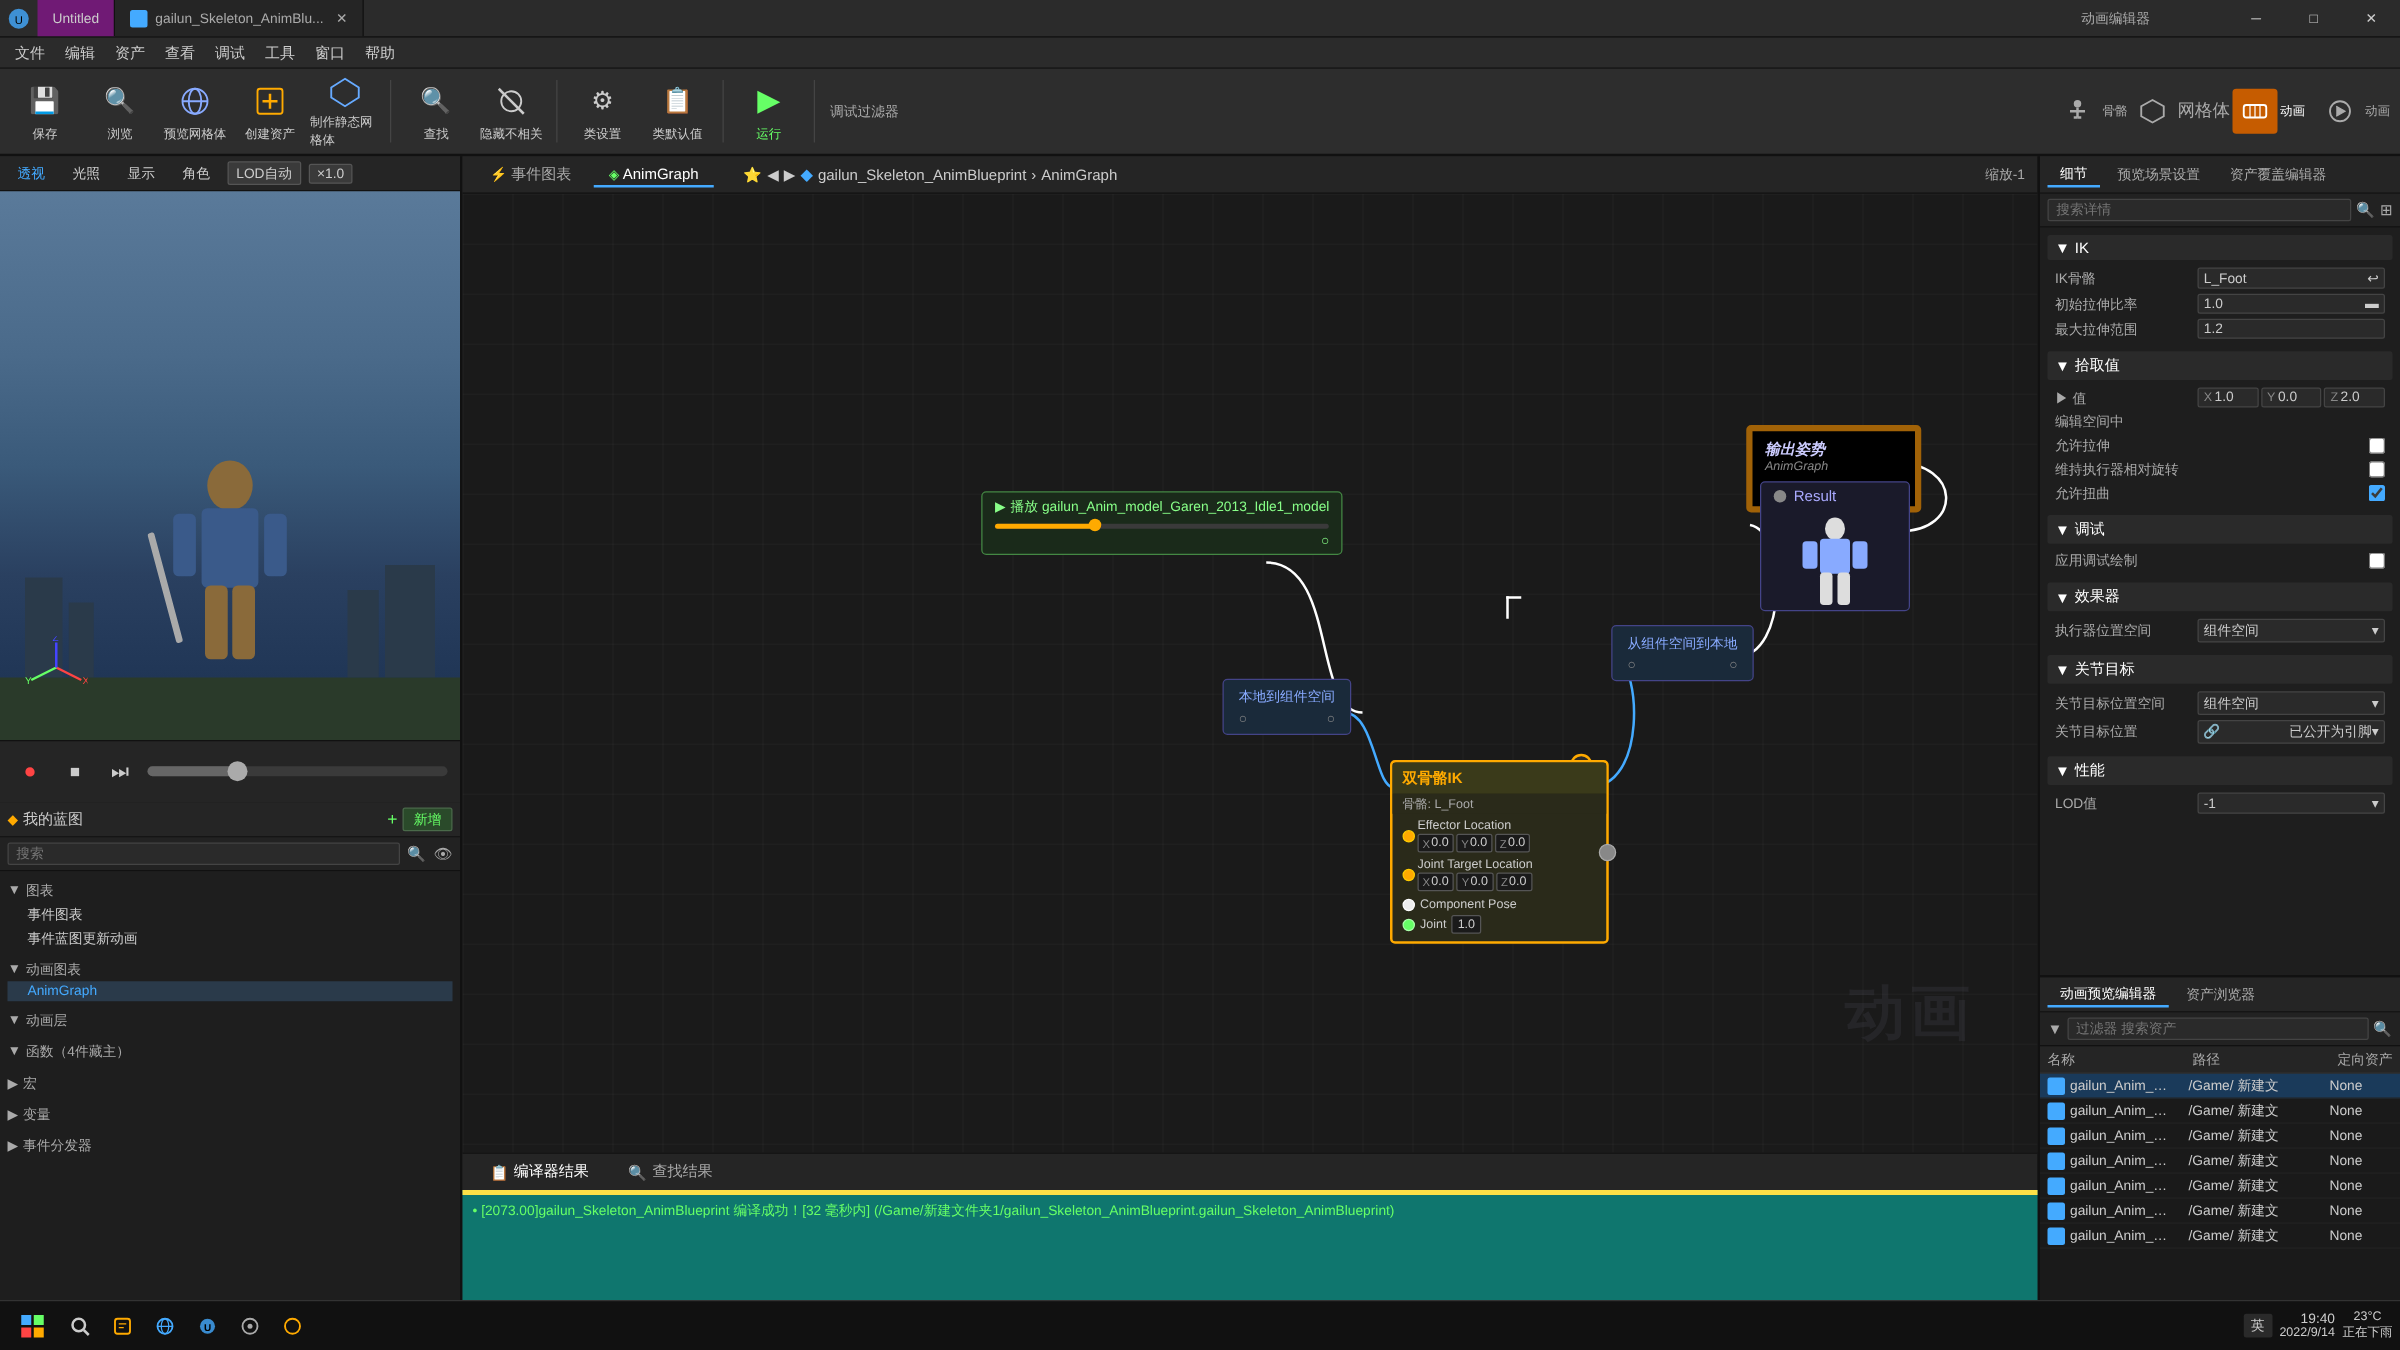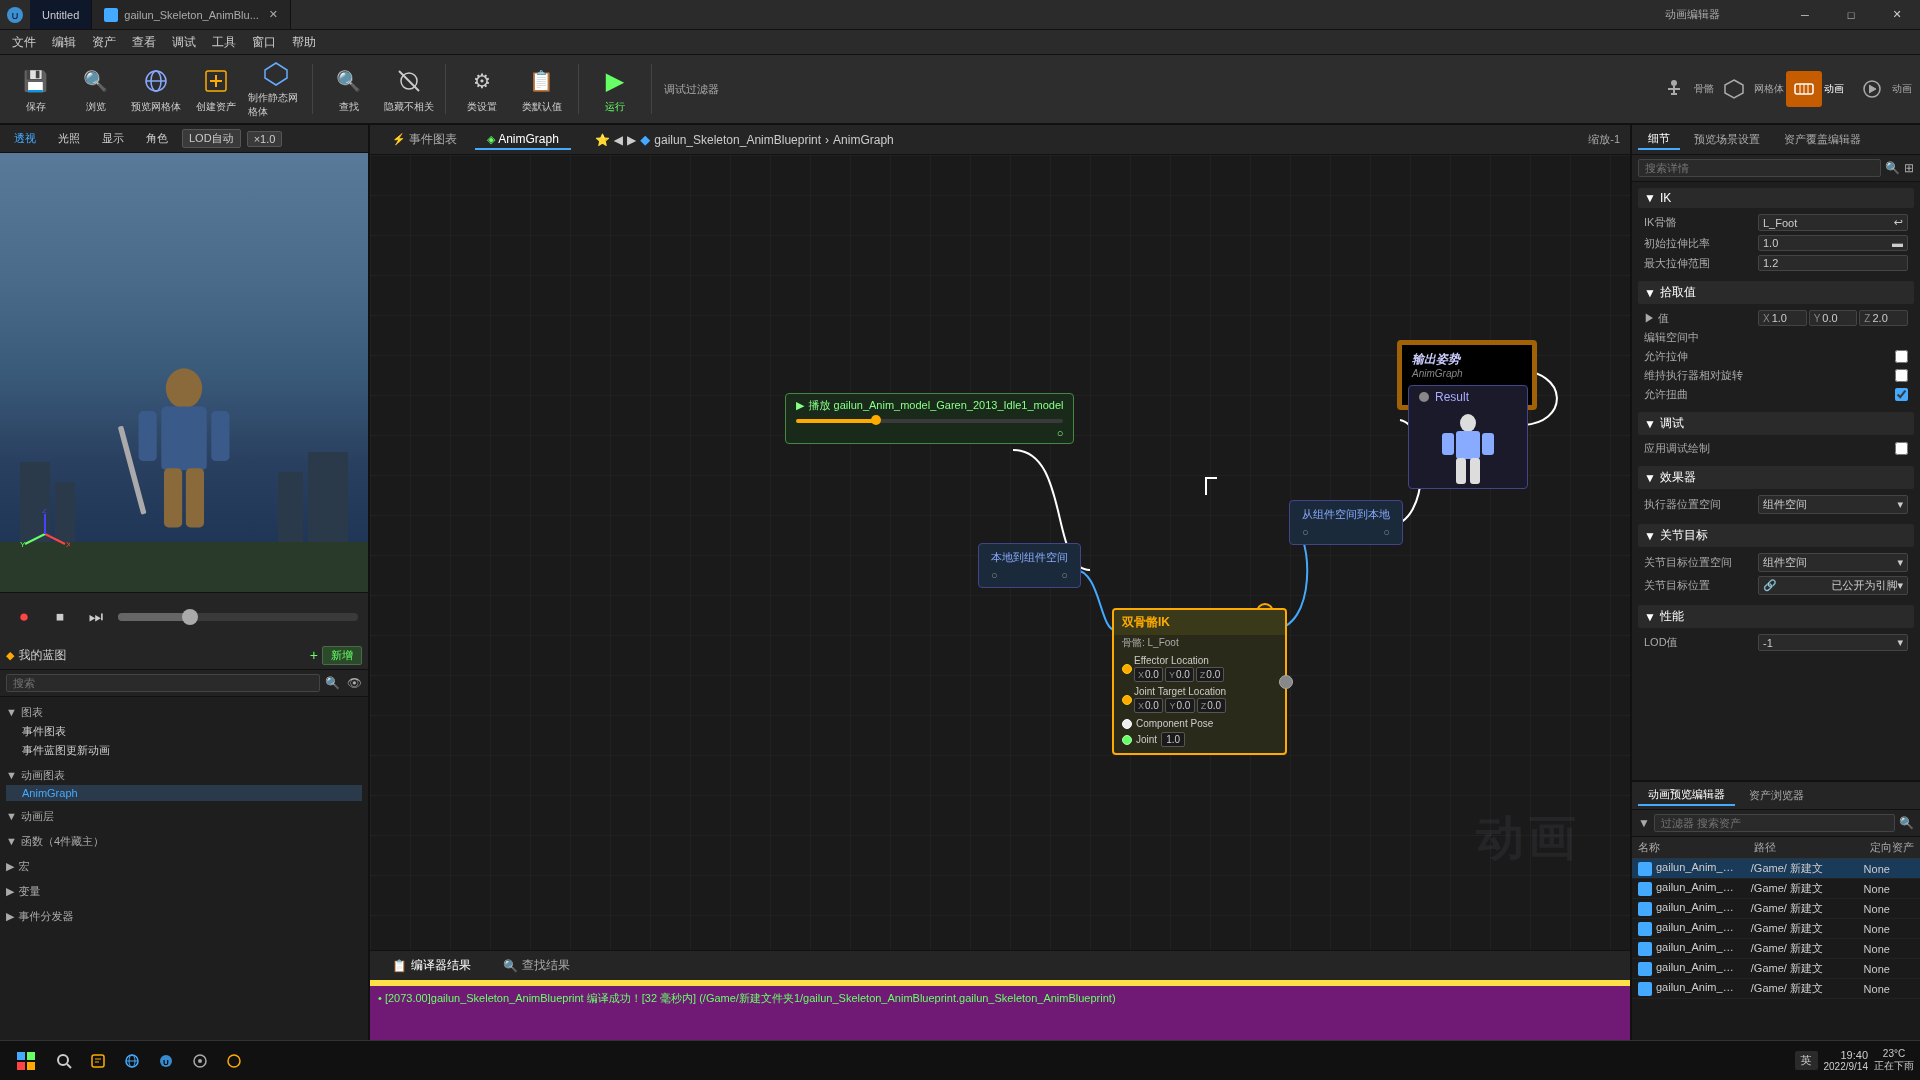--- a/index.html
+++ b/index.html
@@ -8,21 +8,21 @@
     
     #titlebar {
       height: 30px;
       background: #2b2b2b;
       display: flex;
       align-items: center;
       border-bottom: 1px solid #111;
       position: relative;
     }
     #titlebar .app-icon { width: 30px; height: 30px; display: flex; align-items: center; justify-content: center; }
-    #titlebar .tab { background: #0f172a; padding: 5px 12px; font-size: 11px; color: #ccc; border-right: 1px solid #111; height: 100%; display: flex; align-items: center; }
+    #titlebar .tab { background: #701a75; padding: 5px 12px; font-size: 11px; color: #ccc; border-right: 1px solid #111; height: 100%; display: flex; align-items: center; }
     #titlebar .tab2 { background: #252525; padding: 5px 12px; font-size: 11px; color: #aaa; border-right: 1px solid #111; height: 100%; display: flex; align-items: center; gap: 6px; }
     #titlebar .win-controls { position: absolute; right: 0; display: flex; height: 100%; }
     #titlebar .win-btn { width: 46px; height: 100%; display: flex; align-items: center; justify-content: center; color: #ccc; font-size: 11px; cursor: pointer; }
     #titlebar .right-label { position: absolute; right: 200px; font-size: 11px; color: #aaa; }
 
     
     #menubar {
       height: 25px;
       background: #2b2b2b;
       display: flex;
@@ -121,21 +121,21 @@
                         linear-gradient(90deg, rgba(255,255,255,0.03) 1px, transparent 1px);
       background-size: 40px 40px;
     }
 
     
     #bottom-bar { height: 30px; background: #252525; display: flex; align-items: center; padding: 0 10px; gap: 8px; border-top: 1px solid #111; }
     .bb-tab { padding: 2px 12px; font-size: 12px; color: #aaa; cursor: pointer; display: flex; align-items: center; gap: 4px; }
     .bb-tab.active { color: #fff; }
 
     
-    #log-area { height: 100px; background: #701a75; border-top: 6px solid #fde047; overflow: hidden; padding: 4px 8px; }
+    #log-area { height: 128px; background: #0f766e; border-top: 4px solid #fde047; overflow: hidden; padding: 4px 8px; }
     .log-line { font-size: 11px; color: #aaa; padding: 1px 0; }
     .log-line.success { color: #6f6; }
     #clear-btn { position: absolute; right: 10px; bottom: 10px; background: #2a2a2a; border: 1px solid #444; color: #ccc; padding: 2px 8px; font-size: 11px; cursor: pointer; border-radius: 2px; }
 
     
     #right-panel { width: 290px; background: #1e1e1e; border-left: 2px solid #111; display: flex; flex-direction: column; }
     #rp-header { height: 30px; background: #252525; display: flex; align-items: center; padding: 0 6px; gap: 4px; border-bottom: 1px solid #111; font-size: 11px; color: #ccc; }
     .rp-tab { padding: 2px 10px; font-size: 11px; color: #aaa; cursor: pointer; }
     .rp-tab.active { color: #fff; border-bottom: 2px solid #4af; }
     #rp-search { display: flex; align-items: center; padding: 4px 6px; gap: 4px; background: #222; border-bottom: 1px solid #111; justify-content: space-between; }
@@ -339,21 +339,21 @@
           <line x1="8" y1="16" x2="11" y2="16" stroke="#aaa" stroke-width="2"></line>
           <line x1="14" y1="16" x2="11" y2="16" stroke="#aaa" stroke-width="2"></line>
         </svg>
     </div>
     <span style="font-size:10px;color:#aaa;">骨骼</span>
     <div class="rt-icon">
       <svg width="22" height="22" viewBox="0 0 22 22">
           <polygon points="11,2 20,7 20,15 11,20 2,15 2,7" fill="none" stroke="#aaa" stroke-width="1.5"></polygon>
         </svg>
     </div>
-    <span style="font-size:10px;color:#aaa;">网格体</span>
+    <span style="font-size:14px;color:#aaa;">网格体</span>
     <div class="rt-icon active">
       <svg width="22" height="22" viewBox="0 0 22 22">
           <rect x="2" y="6" width="18" height="10" rx="2" fill="none" stroke="#fff" stroke-width="1.5"></rect>
           <line x1="7" y1="6" x2="7" y2="16" stroke="#fff" stroke-width="1"></line>
           <line x1="11" y1="6" x2="11" y2="16" stroke="#fff" stroke-width="1"></line>
           <line x1="15" y1="6" x2="15" y2="16" stroke="#fff" stroke-width="1"></line>
         </svg>
     </div>
     <span style="font-size:10px;color:#fff;">动画</span>
     <div style="width:6px;"></div>

